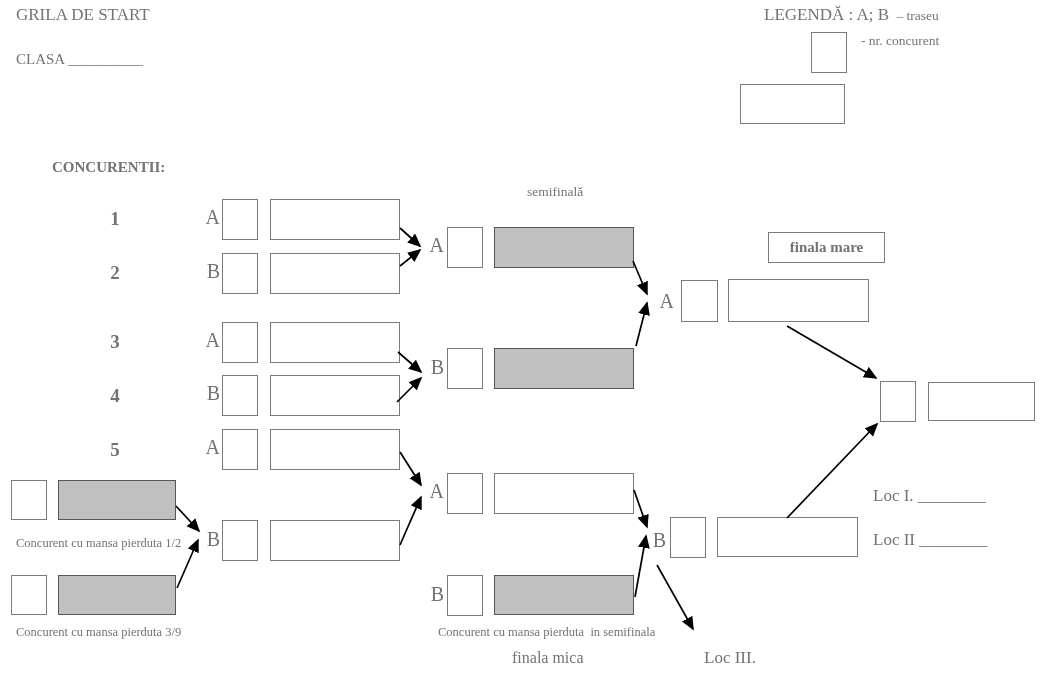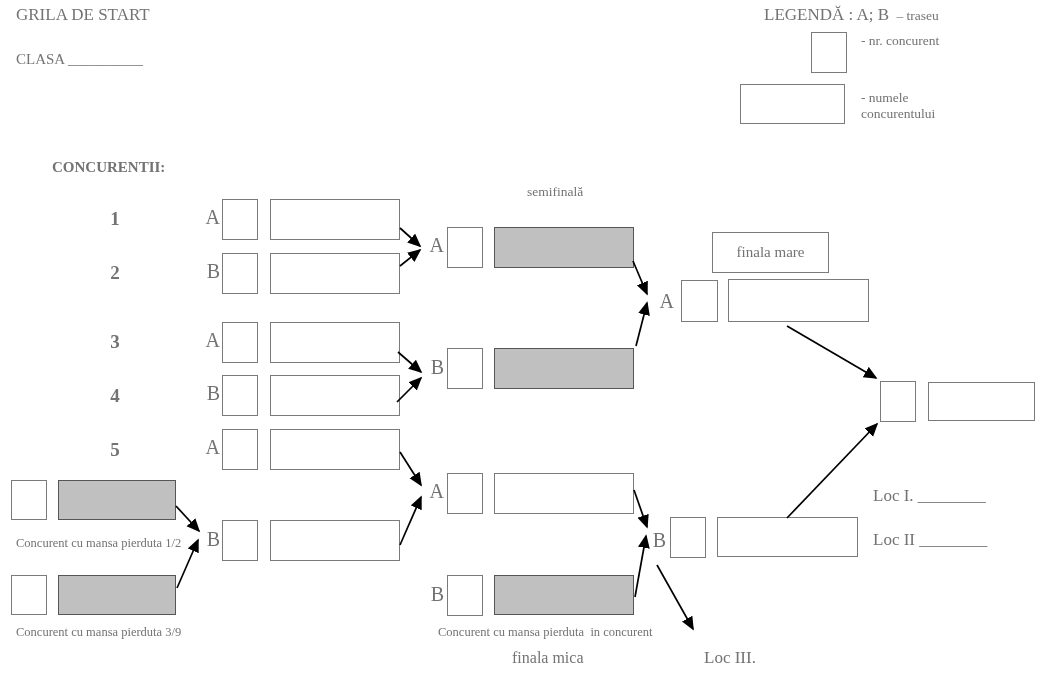--- a/index.html
+++ b/index.html
@@ -24,21 +24,20 @@
   <div class="title abs" style="left:16px;top:5px;">GRILA DE START</div>
   <div class="abs" style="left:16px;top:51px;font-size:15px;">CLASA __________</div>
 
   <div class="abs" style="left:764px;top:5px;font-size:17px;">
     <span>LEGENDĂ : A; B</span>
     <span style="font-size:13.5px;margin-left:3px;">– traseu</span>
   </div>
   <div class="box" style="left:811px;top:32px;width:36px;height:41px;"></div>
   <div class="abs" style="left:861px;top:33px;font-size:13.5px;">- nr. concurent</div>
   <div class="box" style="left:740px;top:84px;width:105px;height:40px;"></div>
-  <div class="abs" style="left:861px;top:90px;font-size:13.5px;width:100px;line-height:16px;">- numele concurentului</div>
 
   <div class="abs" style="left:52px;top:159px;font-size:15px;font-weight:bold;">CONCURENTII:</div>
   <div class="num" style="left:104px;top:208px;">1</div>
   <div class="num" style="left:104px;top:262px;">2</div>
   <div class="num" style="left:104px;top:331px;">3</div>
   <div class="num" style="left:104px;top:385px;">4</div>
   <div class="num" style="left:104px;top:439px;">5</div>
 
   <div class="route" style="left:196px;top:206px;">A</div>
   <div class="route" style="left:196px;top:260px;">B</div>
@@ -74,24 +73,24 @@
   <div class="route" style="left:420px;top:356px;">B</div>
   <div class="box" style="left:447px;top:348px;width:36px;height:41px;"></div>
   <div class="box gray" style="left:494px;top:348px;width:140px;height:41px;"></div>
 
   <div class="route" style="left:420px;top:480px;">A</div>
   <div class="box" style="left:447px;top:473px;width:36px;height:41px;"></div>
   <div class="box" style="left:494px;top:473px;width:140px;height:41px;"></div>
   <div class="route" style="left:420px;top:583px;">B</div>
   <div class="box" style="left:447px;top:575px;width:36px;height:41px;"></div>
   <div class="box gray" style="left:494px;top:575px;width:140px;height:40px;"></div>
-  <div class="cap" style="left:438px;top:625px;">Concurent cu mansa pierduta  in concurent</div>
+  <div class="cap" style="left:438px;top:625px;">Concurent cu mansa pierduta  in semifinala</div>
   <div class="abs" style="left:512px;top:649px;font-size:16px;">finala mica</div>
 
-  <div class="box centerbox" style="left:712px;top:232px;width:117px;height:41px;">
+  <div class="box centerbox" style="left:768px;top:232px;width:117px;height:31px;font-weight:bold;">
     <span>finala mare</span>
   </div>
   <div class="route" style="left:650px;top:290px;">A</div>
   <div class="box" style="left:681px;top:280px;width:37px;height:42px;"></div>
   <div class="box" style="left:728px;top:279px;width:141px;height:43px;"></div>
 
   <div class="route" style="left:644px;top:529px;width:22px;">B</div>
   <div class="box" style="left:670px;top:517px;width:36px;height:41px;"></div>
   <div class="box" style="left:717px;top:517px;width:141px;height:40px;"></div>
 

